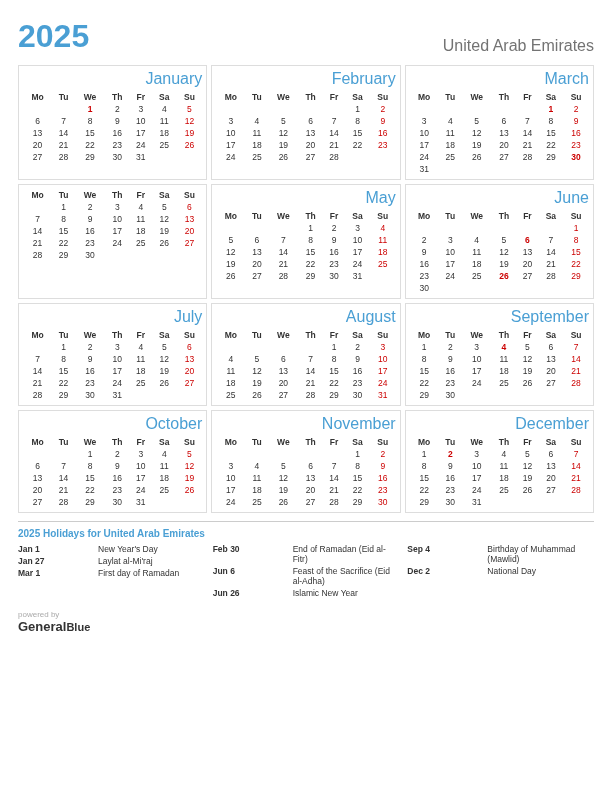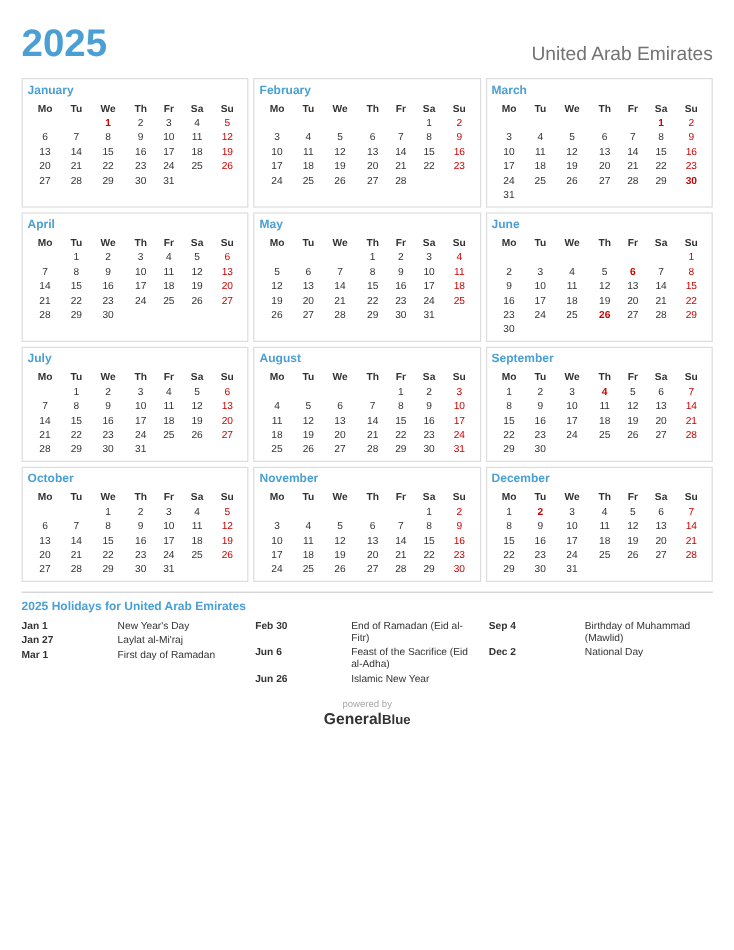--- a/index.html
+++ b/index.html
@@ -37,23 +37,23 @@
     .calendars-grid {
       display: grid;
       grid-template-columns: 1fr 1fr 1fr;
       gap: 4px;
     }
     .month-block {
       border: 1px solid #ddd;
       padding: 4px 4px 4px 4px;
     }
     .month-name {
-      text-align: left;
-      font-size: 10px;
-      font-weight: bold;
+      text-align: right;
+      font-size: 16px;
+      font-weight: normal;
       color: #4a9fd4;
       margin-bottom: 3px;
     }
     .cal-table {
       width: 100%;
       border-collapse: collapse;
     }
     .cal-table th {
       font-size: 8.5px;
       font-weight: bold;
@@ -99,21 +99,21 @@
       min-width: 32px;
       font-weight: bold;
       color: #333;
     }
     .holiday-name {
       color: #333;
       padding-left: 48px;
     }
     .powered-by {
       margin-top: 10px;
-      text-align: center;
+      text-align: left;
       font-size: 8px;
       color: #aaa;
     }
     .powered-by span {
       font-size: 11px;
       font-weight: bold;
       color: #333;
     }
     .gb-blue { color: #4a9fd4; }
   </style>
@@ -319,21 +319,20 @@
               <td></td>
               <td></td>
               <td></td>
               <td></td>
               <td></td>
             </tr>
           </tbody>
         </table>
       </div>
       <div class="month-block">
-        <div class="month-name">April</div>
         <table class="cal-table">
           <thead>
             <tr>
               <th>Mo</th>
               <th>Tu</th>
               <th>We</th>
               <th>Th</th>
               <th>Fr</th>
               <th>Sa</th>
               <th>Su</th>

